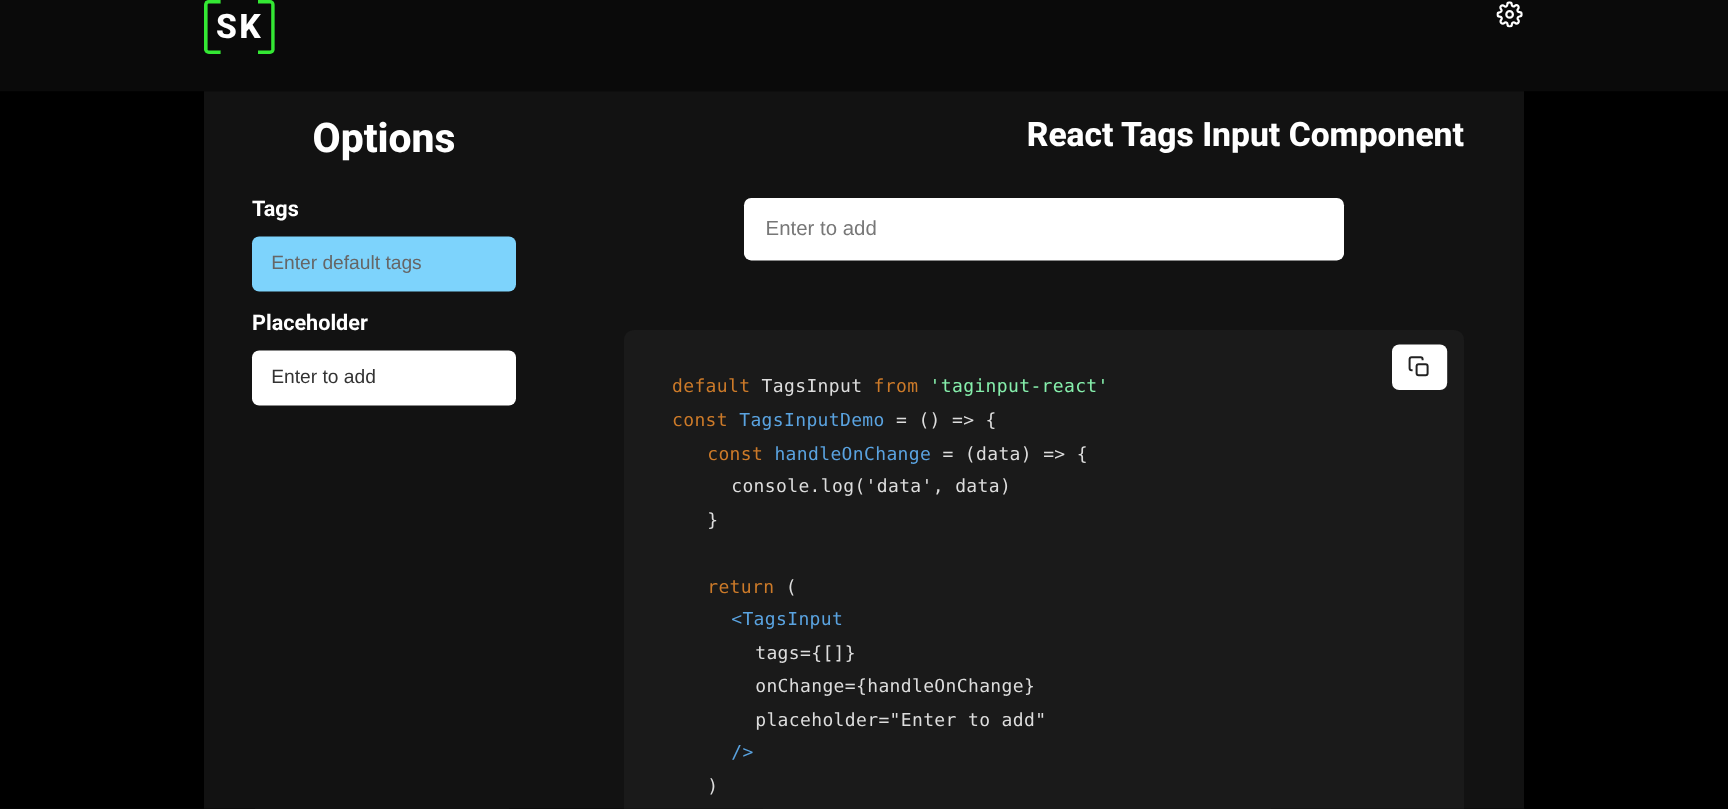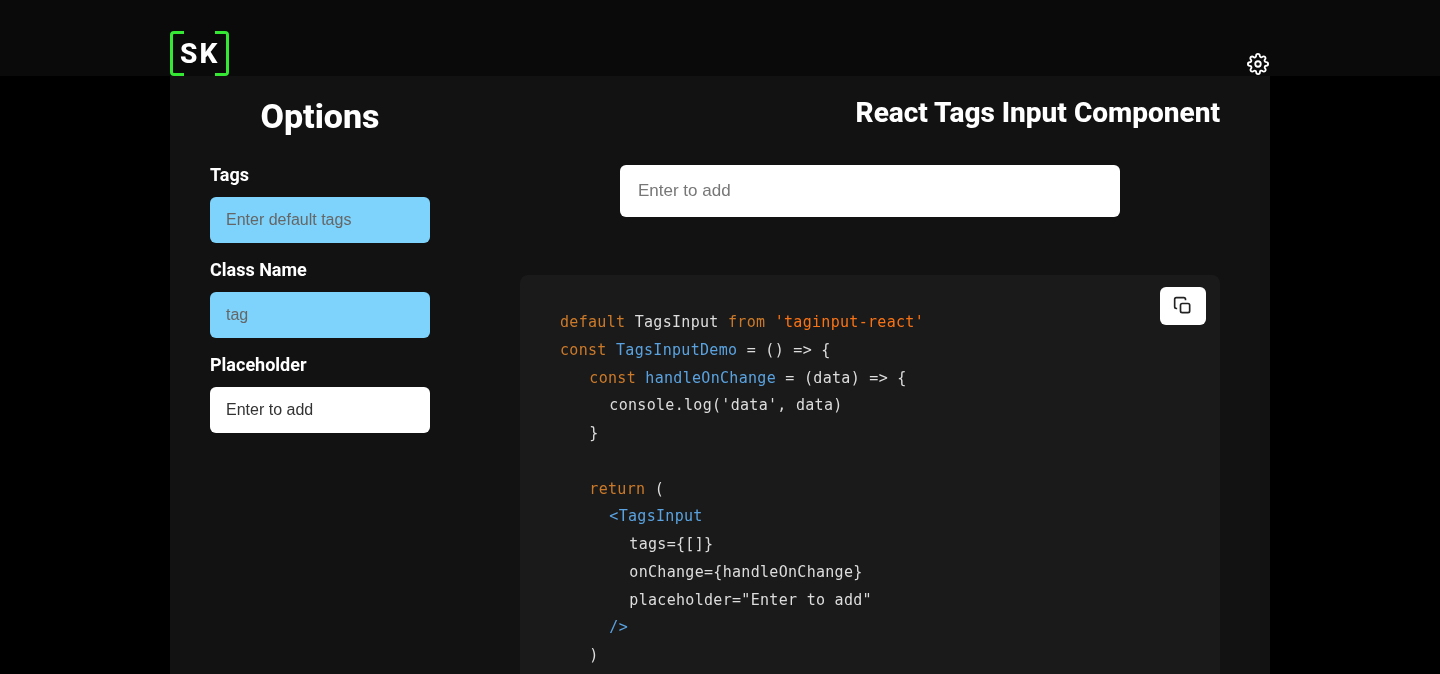--- a/index.html
+++ b/index.html
@@ -11,21 +11,21 @@
   background: #000;
   color: #fff;
   font-family: -apple-system, BlinkMacSystemFont, "Segoe UI", Roboto, "Helvetica Neue", Arial, sans-serif;
   width: 1440px;
   height: 674px;
   overflow: hidden;
 }
 .header {
   height: 76px;
   display: flex;
-  align-items: flex-end;
+  align-items: flex-start;
   justify-content: space-between;
   padding: 0 170px;
   background: #0a0a0a;
 }
 .logo {
   display: flex;
   align-items: center;
   font-weight: 800;
   font-size: 28px;
   letter-spacing: 2px;
@@ -139,21 +139,21 @@
   background: #fff;
   border-radius: 6px;
   border: none;
   display: flex;
   align-items: center;
   justify-content: center;
   cursor: pointer;
 }
 .tok-kw { color: #cc7a29; }
 .tok-fn { color: #5aa3e0; }
-.tok-str { color: #f97316; }
+.tok-str { color: #86efac; }
 .tok-punc { color: #ddd; }
 .tok-plain { color: #ddd; }
 .tok-tag { color: #5aa3e0; }
 .indent1 { padding-left: 20px; display: inline-block; }
 .indent2 { padding-left: 40px; display: inline-block; }
 .indent3 { padding-left: 60px; display: inline-block; }
 </style>
 </head>
 <body>
 
@@ -173,24 +173,20 @@
 
 <div class="content">
   <aside class="sidebar">
     <h2 class="options-title">Options</h2>
 
     <div class="field">
       <div class="field-label">Tags</div>
       <input class="field-input" type="text" placeholder="Enter default tags" style="">
     </div>
 
-    <div class="field">
-      <div class="field-label">Class Name</div>
-      <input class="field-input" type="text" placeholder="tag" style="">
-    </div>
 
     <div class="field">
       <div class="field-label">Placeholder</div>
       <input class="field-input light" type="text" value="Enter to add" style="">
     </div>
   </aside>
 
   <main class="main">
     <h1 class="main-title">React Tags Input Component</h1>
     <input class="enter-input" type="text" placeholder="Enter to add" style="">

